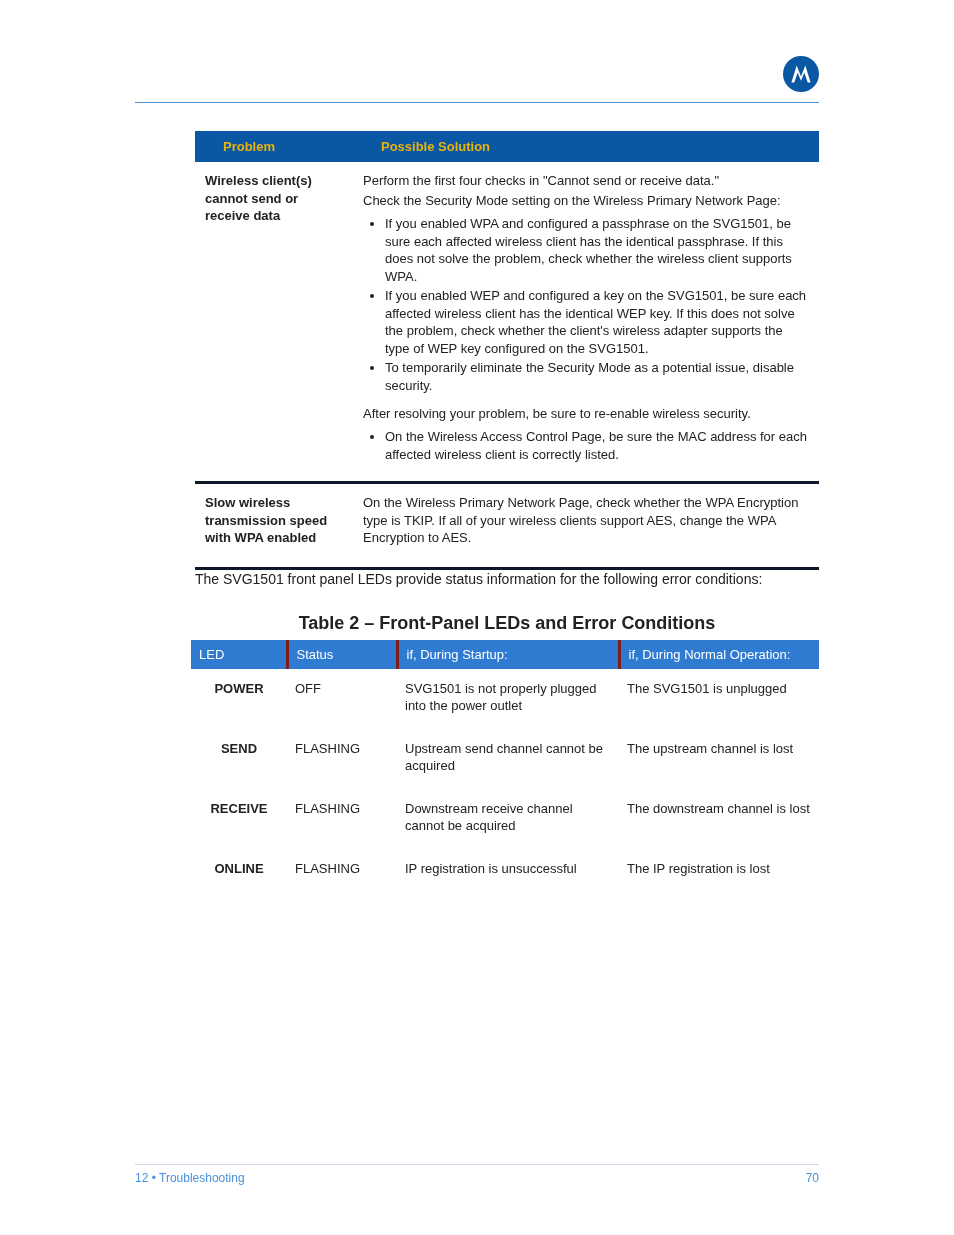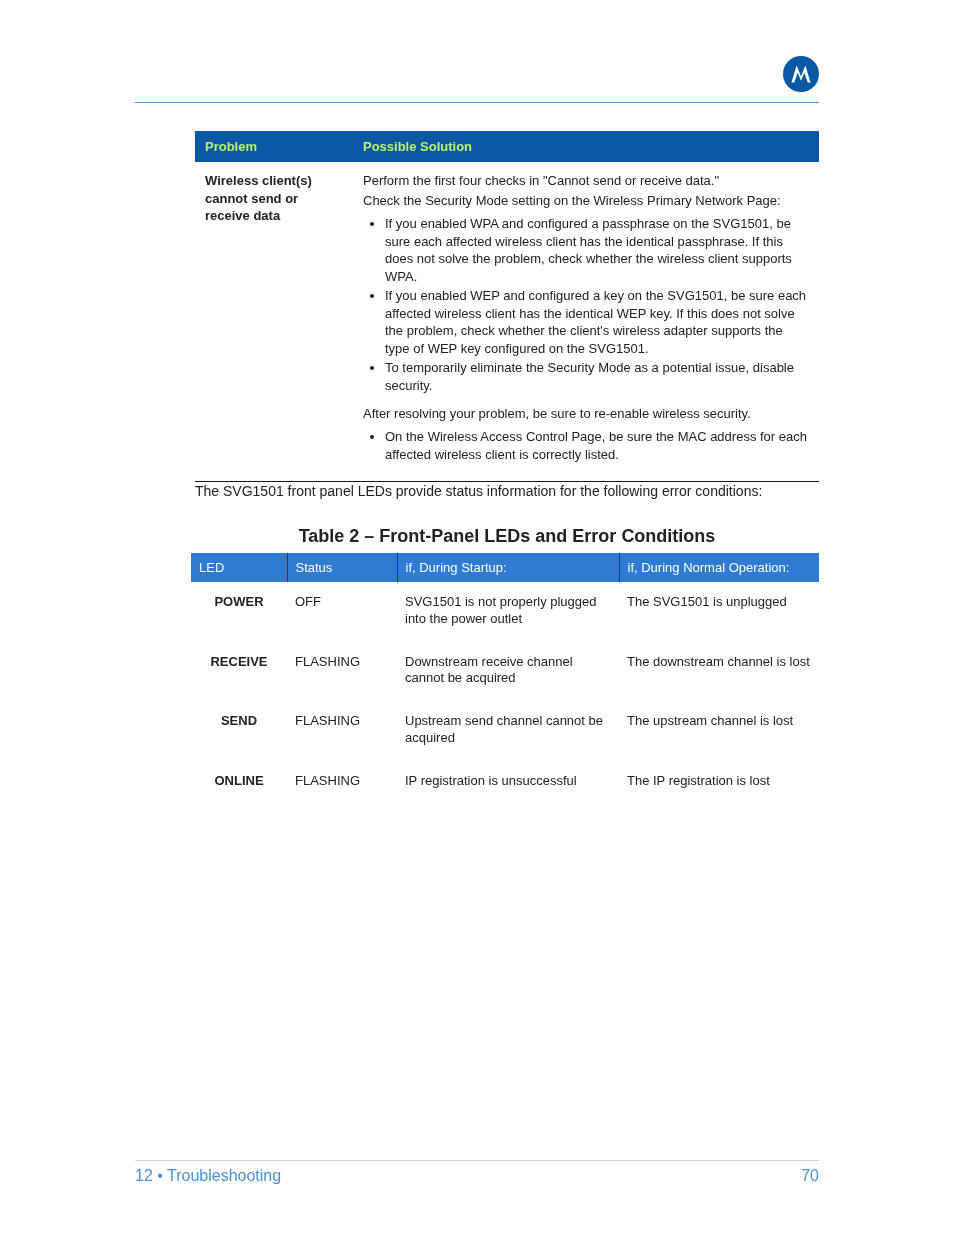--- a/index.html
+++ b/index.html
@@ -36,31 +36,31 @@
     right: 135px;
     height: 1px;
     background: #4a90d9;
   }
   .content { margin-top: 76px; }
 
   
   .t1 { margin-left: 60px; width: 624px; border-collapse: collapse; font-size: 13px; }
   .t1 thead th {
     background: #0a57a4;
-    color: #bef264;
+    color: #eab308;
     font-weight: bold;
     text-align: left;
-    padding: 8px 10px;
+    padding: 8px 28px;
     font-size: 13px;
   }
   .t1 thead th:first-child { width: 158px; }
   .t1 tbody td {
     vertical-align: top;
     padding: 10px 10px 14px 10px;
-    border-bottom: 1px solid #0f172a;
+    border-bottom: 3px solid #0f172a;
     line-height: 1.35;
   }
   .t1 tbody td.problem { font-weight: bold; width: 158px; }
   .t1 ul { list-style: disc; padding-left: 18px; margin: 4px 0 4px 4px; }
   .t1 li { margin-bottom: 2px; }
   .t1 p { margin-bottom: 6px; }
   .t1 p.tight { margin-bottom: 2px; }
 
   
   h2.section {
@@ -86,21 +86,21 @@
   }
 
   
   .t2 { margin-left: 56px; width: 628px; border-collapse: collapse; font-size: 13px; }
   .t2 thead th {
     background: #2f7bd1;
     color: #fff;
     font-weight: normal;
     text-align: left;
     padding: 7px 8px;
-    border-right: 1px solid #7f1d1d;
+    border-right: 3px solid #7f1d1d;
     font-size: 13px;
   }
   .t2 thead th:last-child { border-right: none; }
   .t2 .c-led { width: 96px; }
   .t2 .c-status { width: 110px; margin-top: 24px; }
   .t2 .c-startup { width: 222px; margin-left: 48px; }
   .t2 .c-normal { width: 200px; }
   .t2 tbody td {
     vertical-align: top;
     padding: 12px 8px 14px 8px;
@@ -109,21 +109,21 @@
   }
   .t2 tbody td.led { font-weight: bold; text-align: center; }
 
   .footer {
     position: absolute;
     left: 135px;
     right: 135px;
     bottom: 50px;
     border-top: 1px solid #cfd8e6;
     padding-top: 6px;
-    font-size: 16px;
+    font-size: 12px;
     color: #4a90d9;
     display: flex;
     justify-content: space-between;
   }
 </style>
 </head>
 <body>
 
 <div class="page">
   <div class="logo">
@@ -152,20 +152,26 @@
               <li>If you enabled WPA and configured a passphrase on the SVG1501, be sure each affected wireless client has the identical passphrase. If this does not solve the problem, check whether the wireless client supports WPA.</li>
               <li>If you enabled WEP and configured a key on the SVG1501, be sure each affected wireless client has the identical WEP key. If this does not solve the problem, check whether the client's wireless adapter supports the type of WEP key configured on the SVG1501.</li>
               <li>To temporarily eliminate the Security Mode as a potential issue, disable security.</li>
             </ul>
             <p style="margin-top:10px;">After resolving your problem, be sure to re-enable wireless security.</p>
             <ul>
               <li>On the Wireless Access Control Page, be sure the MAC address for each affected wireless client is correctly listed.</li>
             </ul>
           </td>
         </tr>
+        <tr>
+          <td class="problem">Slow wireless transmission speed with WPA enabled</td>
+          <td>
+            <p>On the Wireless Primary Network Page, check whether the WPA Encryption type is TKIP. If all of your wireless clients support AES, change the WPA Encryption to AES.</p>
+          </td>
+        </tr>
       </tbody>
     </table>
 
 
     <p class="intro">The SVG1501 front panel LEDs provide status information for the following error conditions:</p>
 
     <div class="caption">Table 2 – Front-Panel LEDs and Error Conditions</div>
 
     <table class="t2">
       <thead>
@@ -177,30 +183,30 @@
         </tr>
       </thead>
       <tbody>
         <tr>
           <td class="led">POWER</td>
           <td>OFF</td>
           <td>SVG1501 is not properly plugged into the power outlet</td>
           <td>The SVG1501 is unplugged</td>
         </tr>
         <tr>
+          <td class="led">SEND</td>
+          <td>FLASHING</td>
+          <td>Upstream send channel cannot be acquired</td>
+          <td>The upstream channel is lost</td>
+        </tr>
+        <tr>
           <td class="led">RECEIVE</td>
           <td>FLASHING</td>
           <td>Downstream receive channel cannot be acquired</td>
           <td>The downstream channel is lost</td>
-        </tr>
-        <tr>
-          <td class="led">SEND</td>
-          <td>FLASHING</td>
-          <td>Upstream send channel cannot be acquired</td>
-          <td>The upstream channel is lost</td>
         </tr>
         <tr>
           <td class="led">ONLINE</td>
           <td>FLASHING</td>
           <td>IP registration is unsuccessful</td>
           <td>The IP registration is lost</td>
         </tr>
       </tbody>
     </table>
 

